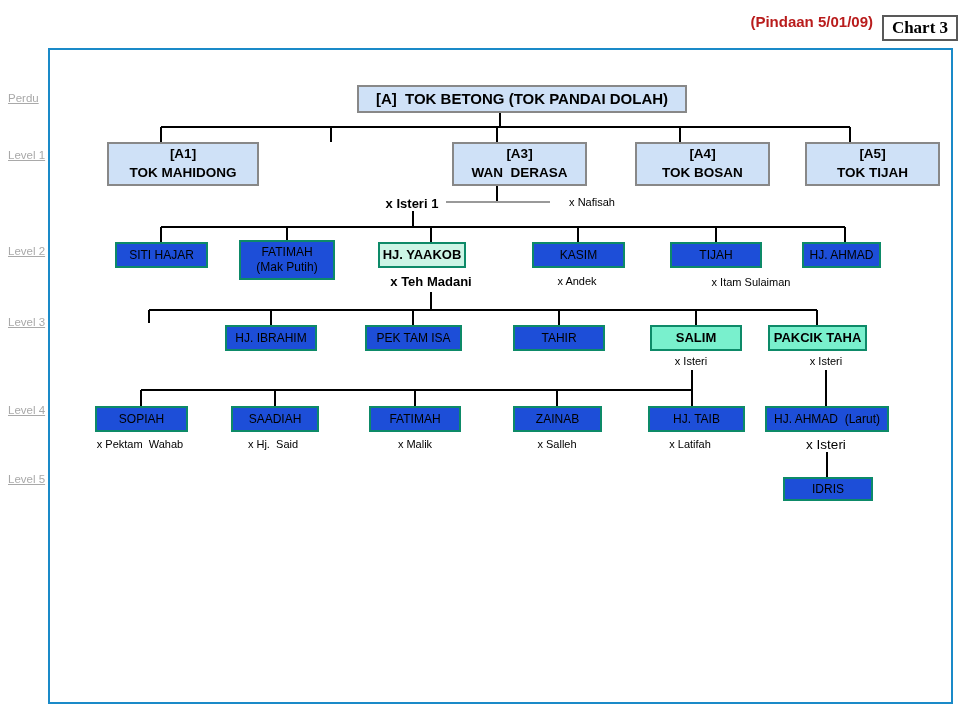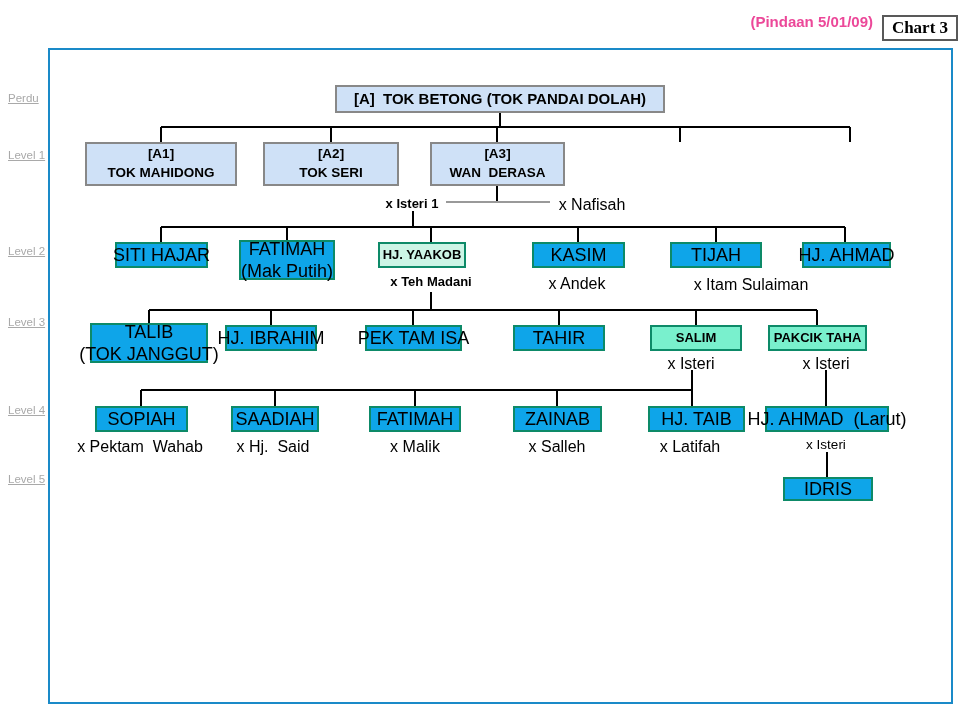--- a/index.html
+++ b/index.html
@@ -2,35 +2,35 @@
 <html><head>
 <meta charset="utf-8">
 <style>
   html,body{margin:0;padding:0;background:#fff;}
   .stage{position:relative;width:960px;height:720px;background:#fff;
          font-family:"Liberation Sans",sans-serif;overflow:hidden;}
   .frame{position:absolute;left:48px;top:48px;width:905px;height:656px;
          border:2px solid #1a8ac8;box-sizing:border-box;background:#fff;}
   svg.wires{position:absolute;left:0;top:0;width:960px;height:720px;pointer-events:none;}
   .box{position:absolute;display:flex;flex-direction:column;justify-content:center;
-       align-items:center;background:#0ea5e9;border:2px solid #0d8a68;box-sizing:border-box;
-       font-size:18px;line-height:1.25;color:#000;text-align:center;white-space:pre;z-index:2;}
-  .box.blue{background:#cfe1f7;border:2px solid #888;font-weight:bold;}
+       align-items:center;background:#1d4ed8;border:2px solid #0d8a68;box-sizing:border-box;
+       font-size:12px;line-height:1.25;color:#000;text-align:center;white-space:pre;z-index:2;}
+  .box.blue{background:#cfe1f7;border:2px solid #888;font-weight:bold;margin-left:22px;}
   .box.root{font-size:15px;}
   .box.gen1{font-size:13.5px;line-height:1.4;}
   .box.mint{background:#ccf5e6;font-weight:bold;font-size:13px;}
   .box.aqua{background:#79f0cd;font-weight:bold;font-size:13px;}
-  .lbl{position:absolute;font-size:16px;color:#000;white-space:pre;
+  .lbl{position:absolute;font-size:11px;color:#000;white-space:pre;
        transform:translateX(-50%);z-index:2;}
   .lbl.b{font-weight:bold;font-size:13px;}
   .lbl.big{font-size:13.5px;}
   .side-label{position:absolute;left:8px;font-size:11.5px;color:#a9a9a9;
               text-decoration:underline;z-index:3;}
   .revision{position:absolute;top:13px;right:87px;font-size:15px;font-weight:bold;
-            color:#ec4899;white-space:pre;}
+            color:#b91c1c;white-space:pre;}
   .chart-no{position:absolute;left:882px;top:15px;width:76px;height:26px;
             border:2px solid #595959;box-sizing:border-box;display:flex;align-items:center;
             justify-content:center;font-family:"Liberation Serif",serif;font-size:17px;color:#000;font-weight:bold;}
 </style>
 </head>
 <body>
 
 <div class="stage">
 
   <div class="revision">(Pindaan 5/01/09)</div>
@@ -57,50 +57,50 @@
              M827 452V477" fill="none" stroke="#000" stroke-width="1.5"></path>
     <path d="M446 202H550" fill="none" stroke="#999" stroke-width="2"></path>
   </svg>
 
   <div class="box blue root" style="left:335px;top:85px;width:330px;height:28px">[A]  TOK BETONG (TOK PANDAI DOLAH)</div>
 
   <div class="box blue gen1" style="left:85px;top:142px;width:152px;height:44px">
     <div>[A1]</div>
     <div>TOK MAHIDONG</div>
   </div>
-  <div class="box blue gen1" style="left:263px;top:142px;width:136px;height:44px">
-    <div>[A2]</div>
-    <div>TOK SERI</div>
-  </div>
   <div class="box blue gen1" style="left:430px;top:142px;width:135px;height:44px">
     <div>[A3]</div>
     <div>WAN  DERASA</div>
+  </div>
+  <div class="box blue gen1" style="left:613px;top:142px;width:135px;height:44px">
+    <div>[A4]</div>
+    <div>TOK BOSAN</div>
+  </div>
+  <div class="box blue gen1" style="left:783px;top:142px;width:135px;height:44px">
+    <div>[A5]</div>
+    <div>TOK TIJAH</div>
   </div>
 
   <div class="lbl b" style="left:412px;top:196px">x Isteri 1</div>
   <div class="lbl" style="left:592px;top:196px">x Nafisah</div>
 
   <div class="box" style="left:115px;top:242px;width:93px;height:26px">SITI HAJAR</div>
   <div class="box" style="left:239px;top:240px;width:96px;height:40px">
     <div>FATIMAH</div>
     <div>(Mak Putih)</div>
   </div>
   <div class="box mint" style="left:378px;top:242px;width:88px;height:26px">HJ. YAAKOB</div>
   <div class="box" style="left:532px;top:242px;width:93px;height:26px">KASIM</div>
   <div class="box" style="left:670px;top:242px;width:92px;height:26px">TIJAH</div>
-  <div class="box" style="left:802px;top:242px;width:89px;height:26px">HJ. AHMAD</div>
+  <div class="box" style="left:802px;top:242px;width:79px;height:26px">HJ. AHMAD</div>
 
   <div class="lbl b" style="left:431px;top:274px">x Teh Madani</div>
   <div class="lbl" style="left:577px;top:275px">x Andek</div>
   <div class="lbl" style="left:751px;top:276px">x Itam Sulaiman</div>
 
-  <div class="box" style="left:90px;top:323px;width:118px;height:40px">
-    <div>TALIB</div>
-    <div>(TOK JANGGUT)</div>
-  </div>
   <div class="box" style="left:225px;top:325px;width:92px;height:26px">HJ. IBRAHIM</div>
   <div class="box" style="left:365px;top:325px;width:97px;height:26px">PEK TAM ISA</div>
   <div class="box" style="left:513px;top:325px;width:92px;height:26px">TAHIR</div>
   <div class="box aqua" style="left:650px;top:325px;width:92px;height:26px">SALIM</div>
   <div class="box aqua" style="left:768px;top:325px;width:99px;height:26px">PAKCIK TAHA</div>
 
   <div class="lbl" style="left:691px;top:355px">x Isteri</div>
   <div class="lbl" style="left:826px;top:355px">x Isteri</div>
 
   <div class="box" style="left:95px;top:406px;width:93px;height:26px">SOPIAH</div>

